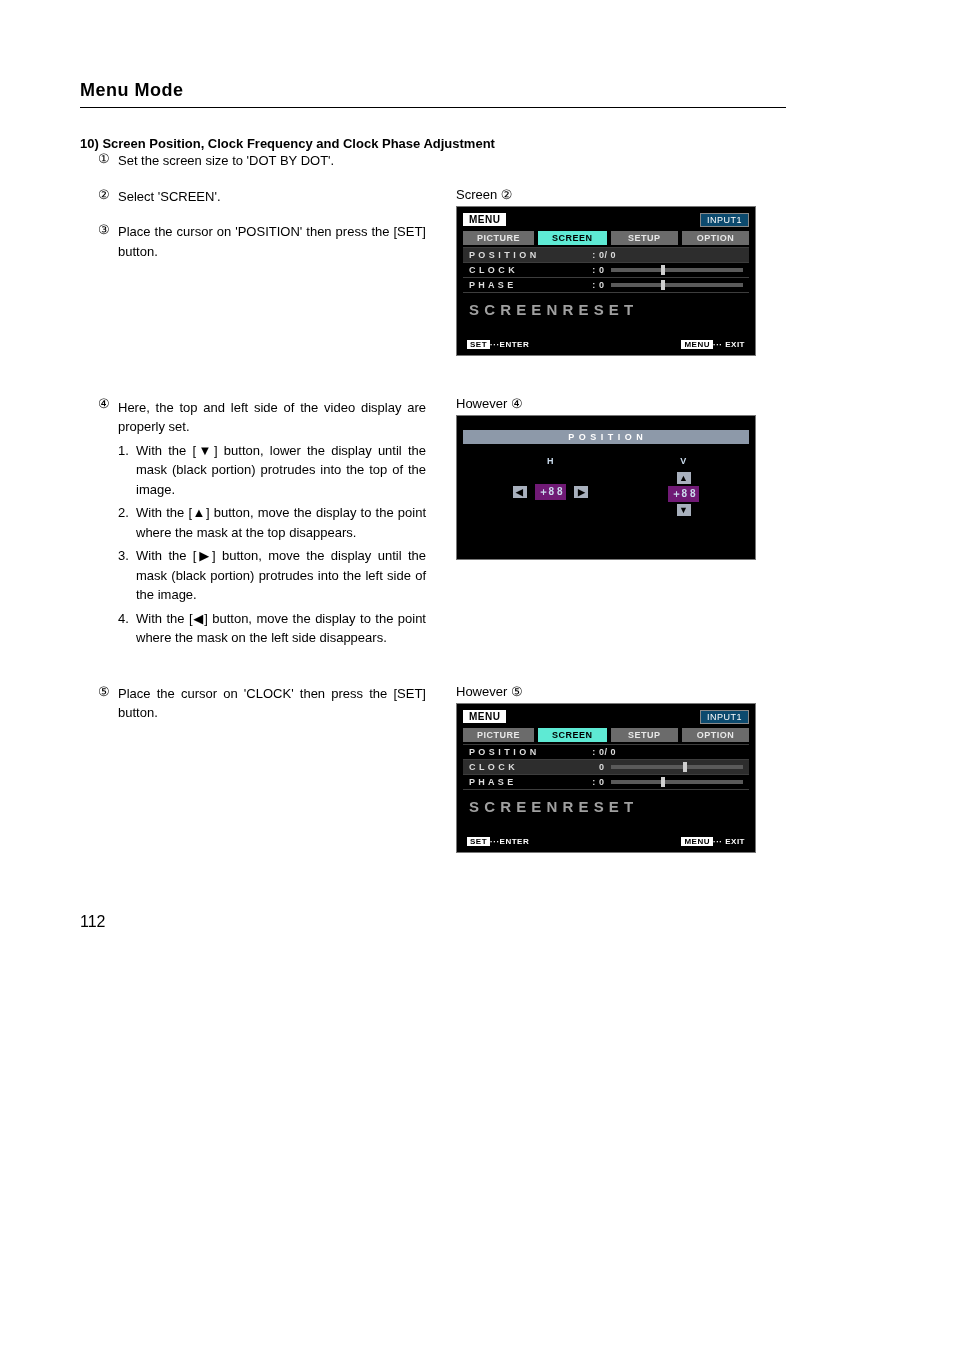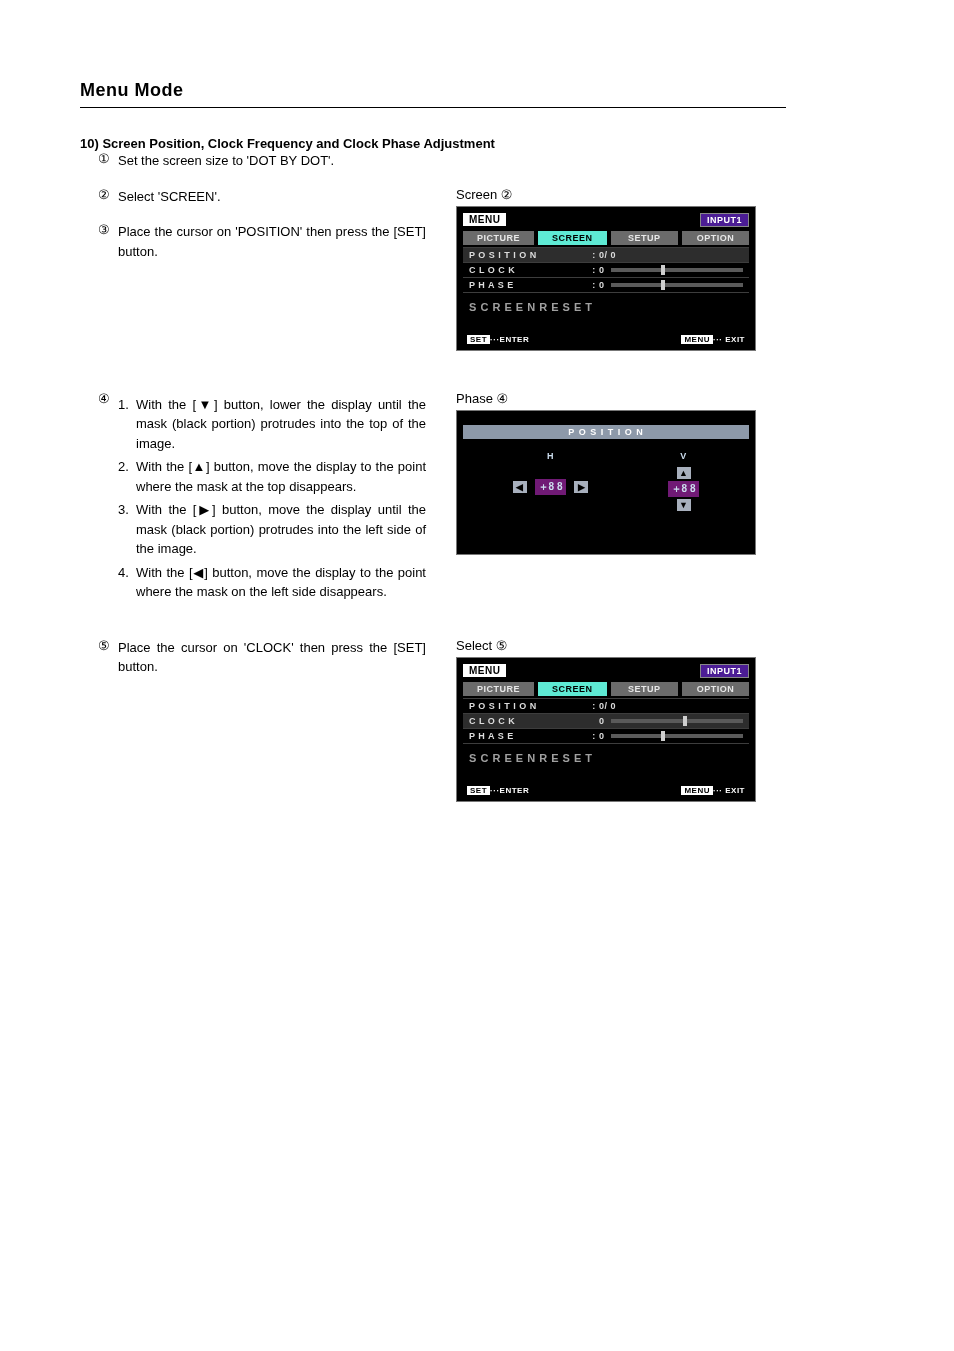--- a/index.html
+++ b/index.html
@@ -83,22 +83,22 @@
     display: flex; align-items: center; justify-content: space-between;
     margin-bottom: 4px;
   }
   .osd .chip {
     background: #fff; color: #000;
     font-size: 10px; font-weight: bold;
     padding: 1px 6px;
     letter-spacing: 0.5px;
   }
   .osd .chip-dark {
-    background: #4c1d95; color: #fff; border: 1px solid #888;
-    font-size: 9px; font-weight: bold;
+    background: #0c4a6e; color: #fff; border: 1px solid #888;
+    font-size: 9px; font-weight: normal;
     padding: 1px 6px; letter-spacing: 0.5px;
   }
   .osd .tabs {
     display: flex; gap: 4px; margin: 4px 0 2px 0;
   }
   .osd .tab {
     flex: 1; background: #6b6b6b; color: #e8e8e8;
     font-size: 9px; font-weight: bold;
     padding: 2px 14px; text-align: center;
     letter-spacing: 0.5px;
@@ -119,21 +119,21 @@
   .osd .row .lbl { flex: 0 0 120px; }
   .osd .row .colon { width: 10px; text-align: center; }
   .osd .row .val { flex: 1; display: flex; align-items: center; }
   .osd .slider {
     height: 4px; background: #5a5a5a; flex: 1; margin-left: 6px; position: relative;
   }
   .osd .slider .knob {
     position: absolute; left: 38%; top: -3px; width: 4px; height: 10px; background: #cfcfcf;
   }
   .osd .reset-row {
-    font-size: 11px; color: #a0a0a0; font-weight: bold; letter-spacing: 0.5px;
+    font-size: 15px; color: #a0a0a0; font-weight: bold; letter-spacing: 0.5px;
     padding: 8px 6px 20px 6px; border-top: 1px solid #3d3d3d;
   }
   .osd .footer {
     display: flex; justify-content: space-between; align-items: center;
     padding: 2px 4px 0 4px;
   }
   .osd .kbox {
     background: #fff; color: #000; font-size: 8px; font-weight: bold;
     padding: 0 3px; display: inline-block;
   }
@@ -260,41 +260,42 @@
       </div>
     </div>
   </div>
 
   
   <div class="two-col" style="margin-top:40px;">
     <div class="left-col indent">
       <div class="step">
         <div class="marker">④</div>
         <div class="txt">
+          <div style="margin-top:2px;">Here, the top and left side of the video display are properly set.</div>
           <div class="substep">
               <span class="num">1.</span>
               <span class="t">With the [▼] button, lower the display until the mask (black portion) protrudes into the top of the image.</span>
             </div>
           <div class="substep">
               <span class="num">2.</span>
               <span class="t">With the [▲] button, move the display to the point where the mask at the top disappears.</span>
             </div>
           <div class="substep">
               <span class="num">3.</span>
               <span class="t">With the [▶] button, move the display until the mask (black portion) protrudes into the left side of the image.</span>
             </div>
           <div class="substep">
               <span class="num">4.</span>
               <span class="t">With the [◀] button, move the display to the point where the mask on the left side disappears.</span>
             </div>
         </div>
       </div>
     </div>
     <div class="right-col">
-      <div class="screen-label">Phase ④</div>
+      <div class="screen-label">However ④</div>
       <div class="osd2">
         <div class="titlebar">P O S I T I O N</div>
         <div class="hv">
           <div class="col">
             <div class="hdr">H</div>
             <div style="height:12px;"></div>
             <div class="hrow">
               <div class="arrowbtn">◀</div>
               <div class="valbox">＋8 8</div>
               <div class="arrowbtn">▶</div>
@@ -317,21 +318,21 @@
 
   
   <div class="two-col" style="margin-top:20px;">
     <div class="left-col indent">
       <div class="step">
         <div class="marker">⑤</div>
         <div class="txt">Place the cursor on 'CLOCK' then press the [SET] button.</div>
       </div>
     </div>
     <div class="right-col">
-      <div class="screen-label">Select ⑤</div>
+      <div class="screen-label">However ⑤</div>
       <div class="osd">
         <div class="bar">
           <span class="chip">MENU</span>
           <span class="chip-dark">INPUT1</span>
         </div>
         <div class="tabs">
           <div class="tab">PICTURE</div>
           <div class="tab active">SCREEN</div>
           <div class="tab">SETUP</div>
           <div class="tab">OPTION</div>
@@ -363,13 +364,14 @@
         </div>
         <div class="reset-row">S C R E E N   R E S E T</div>
         <div class="footer">
           <span class="ftxt"><span class="kbox">SET</span><span>···ENTER</span></span>
           <span class="ftxt"><span class="kbox">MENU</span><span>··· EXIT</span></span>
         </div>
       </div>
     </div>
   </div>
 
+  <div class="page-num">112</div>
 </div>
 
 </body></html>

